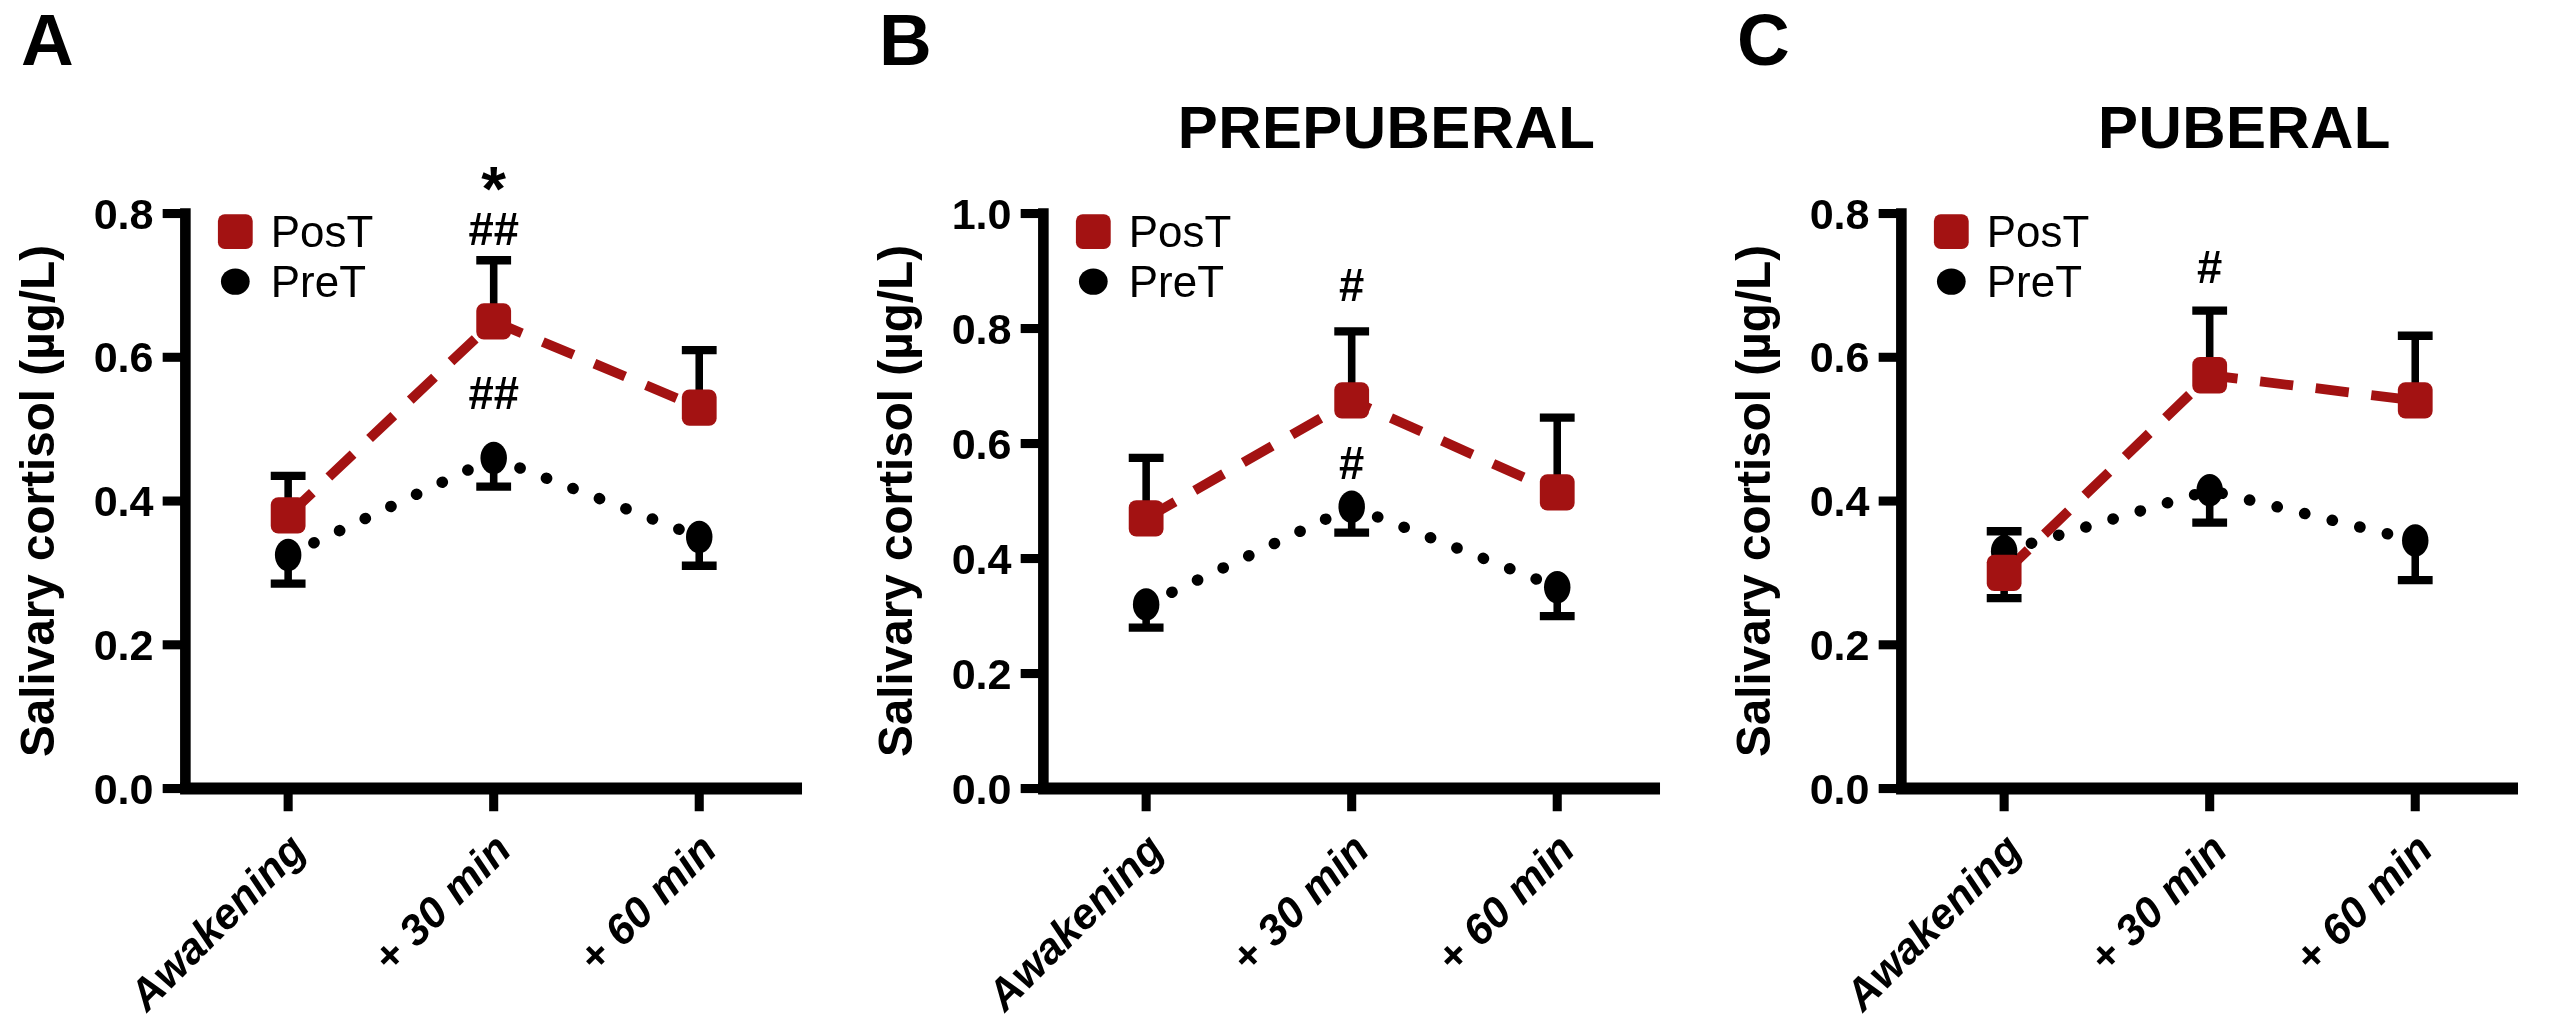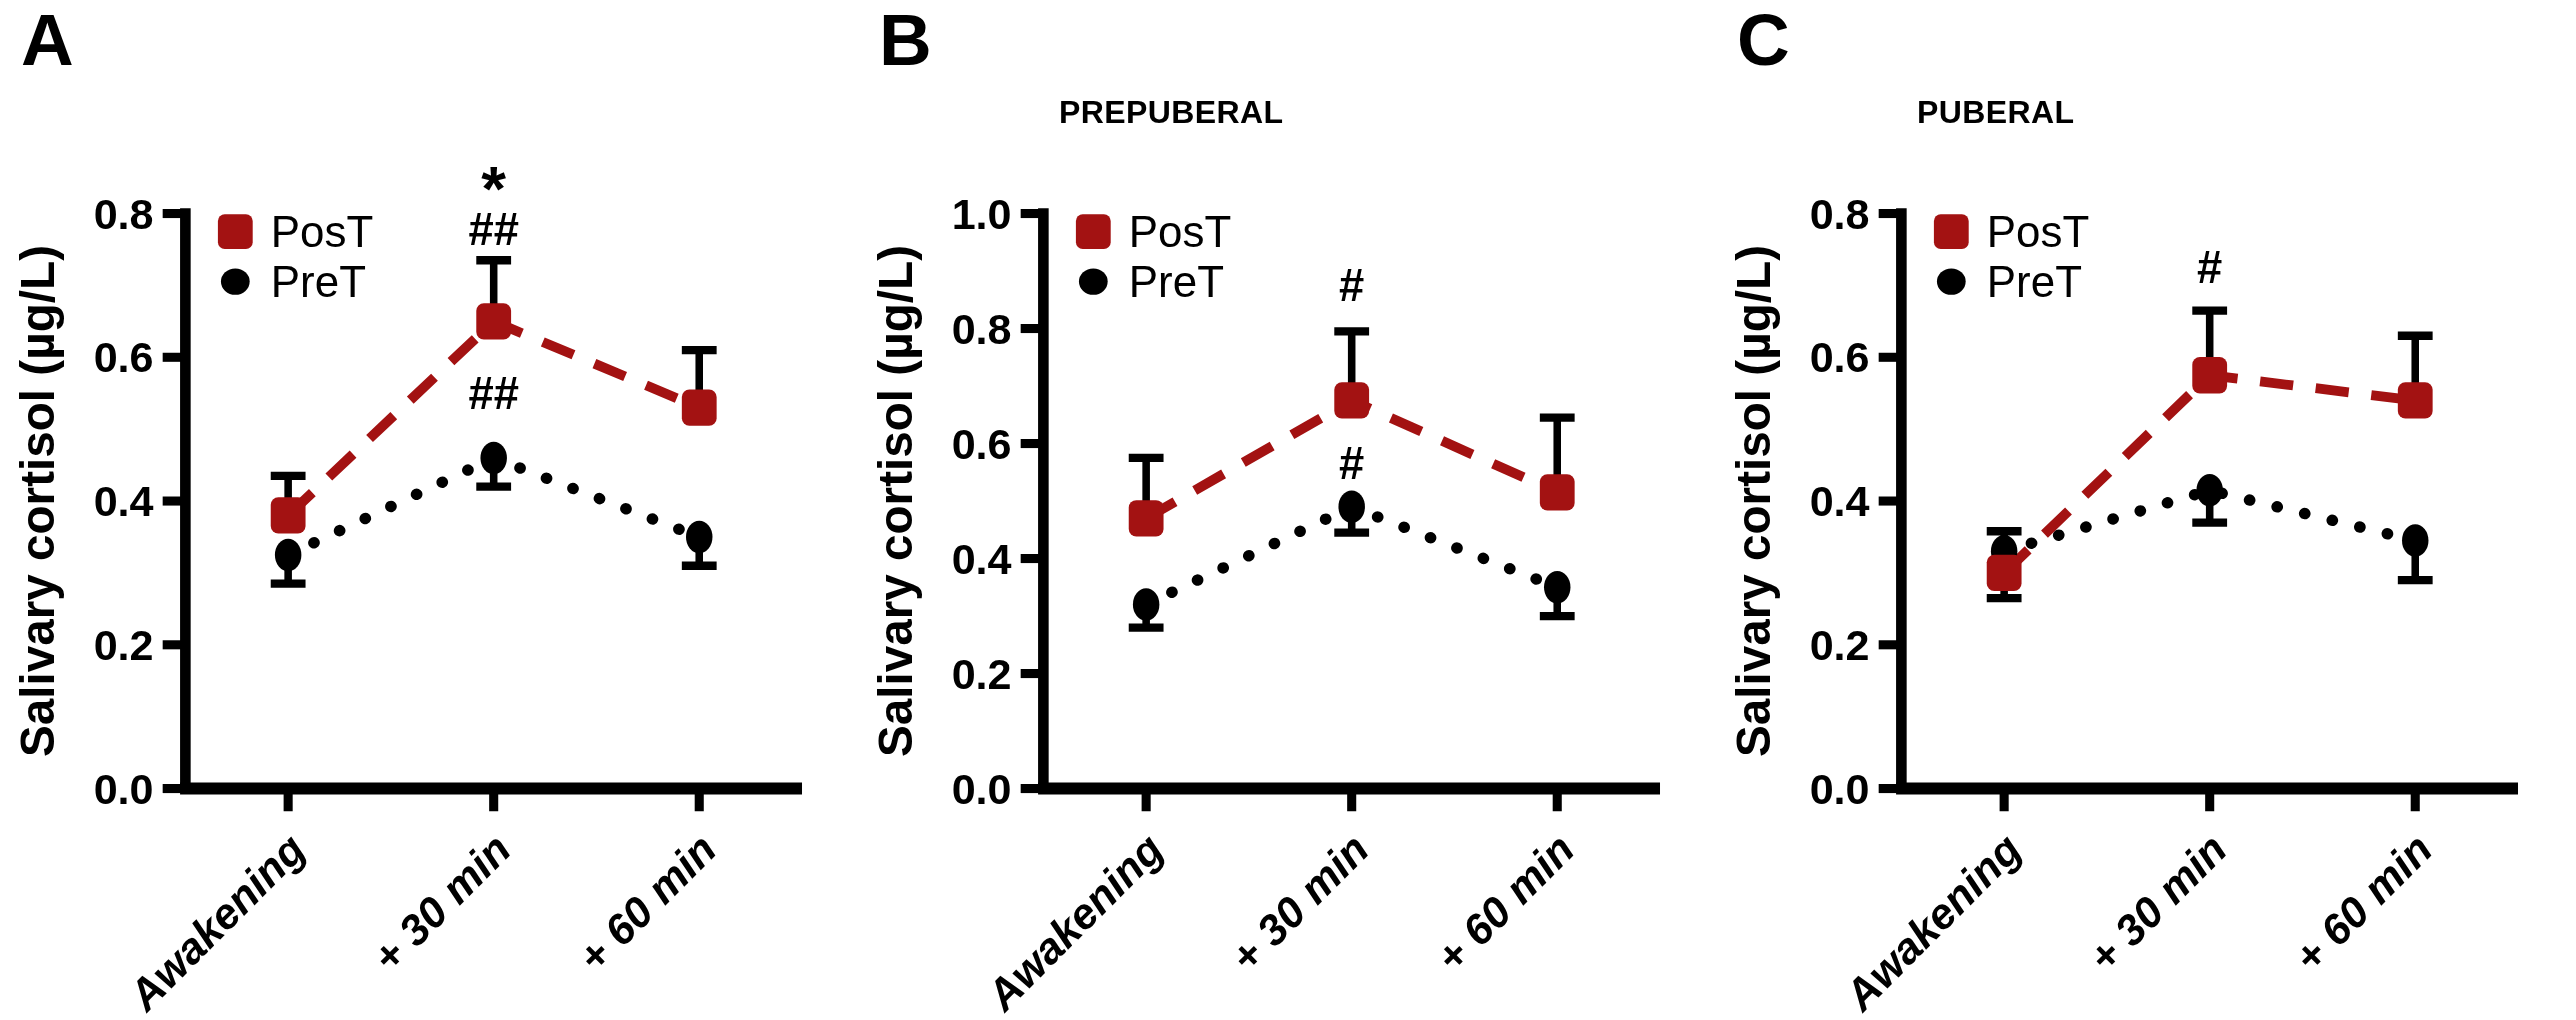--- a/index.html
+++ b/index.html
@@ -9,22 +9,22 @@
     background:#ffffff;
     font-family:"Liberation Sans", sans-serif;
     overflow:hidden;
   }
   .panel{position:absolute;top:0;width:858px;height:1021px;}
   .panel-letter{
     position:absolute;top:3px;left:21px;
     font-size:73px;font-weight:700;color:#000;line-height:1;
   }
   .panel-title{
-    position:absolute;top:95px;left:201px;width:689px;
-    font-size:32px;font-weight:700;color:#000;
+    position:absolute;top:95px;left:184px;width:689px;
+    text-align:center;font-size:60px;font-weight:700;color:#000;
     letter-spacing:0.4px;line-height:1.1;
   }
   svg.chart{position:absolute;left:0;top:0;width:858px;height:1021px;display:block;}
   svg.chart text{fill:#000;}
 </style>
 </head>
 <body>
 
 <div class="figure">
 

